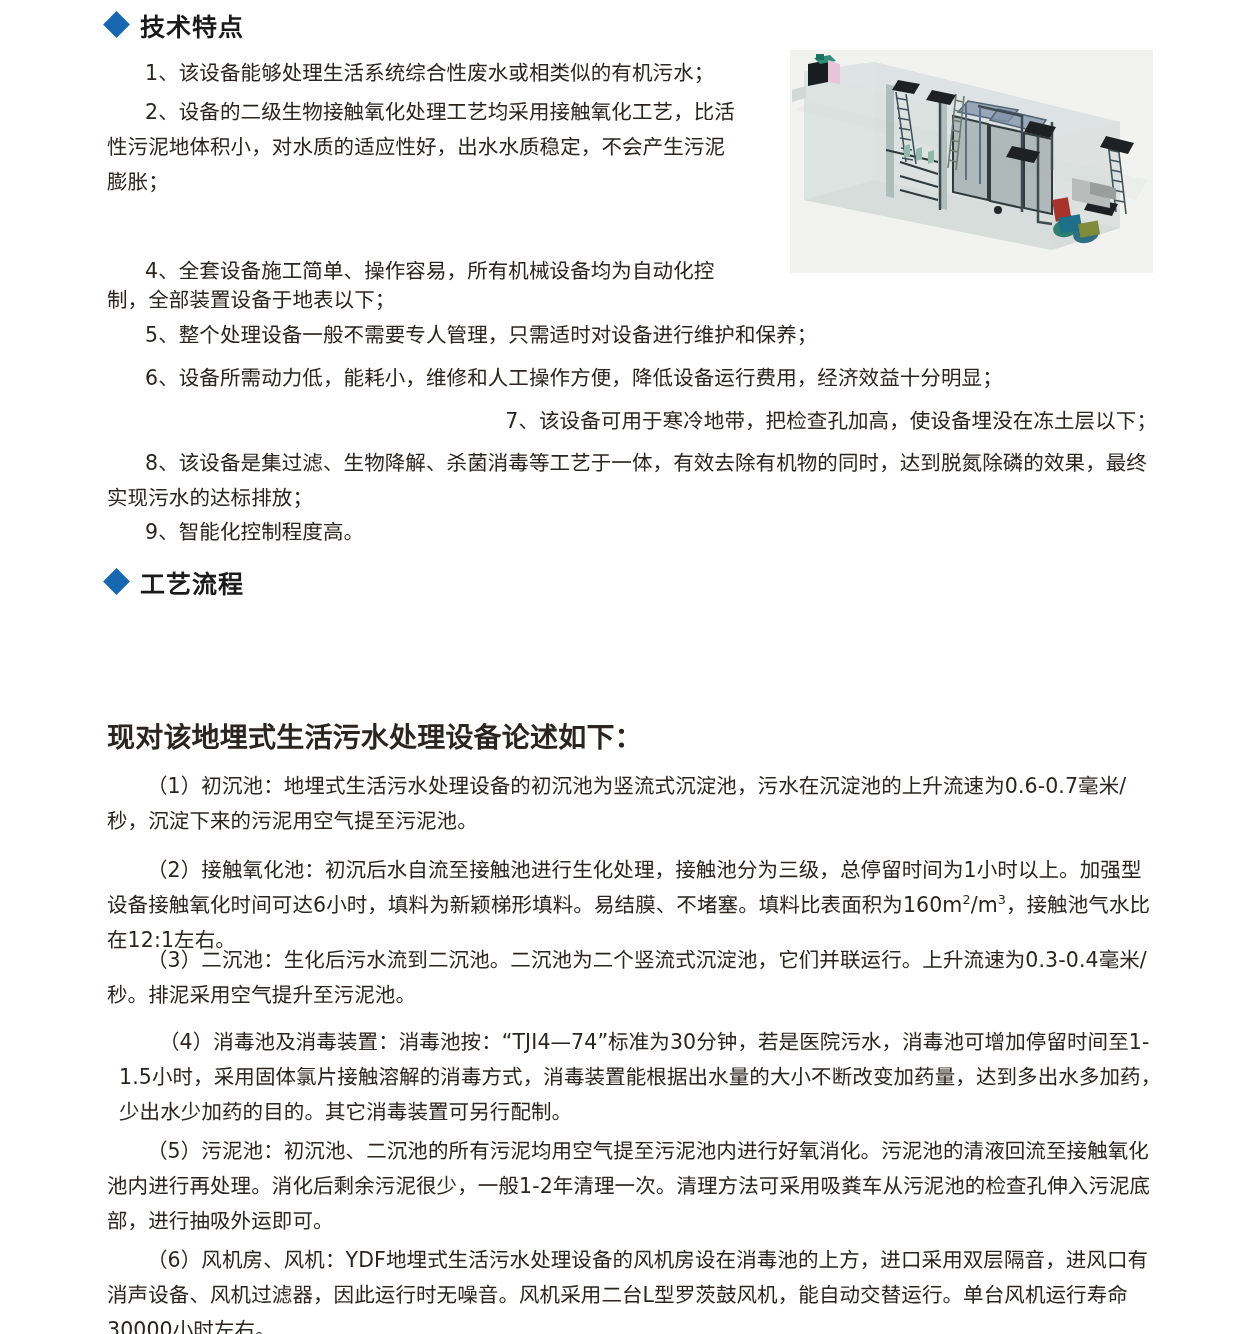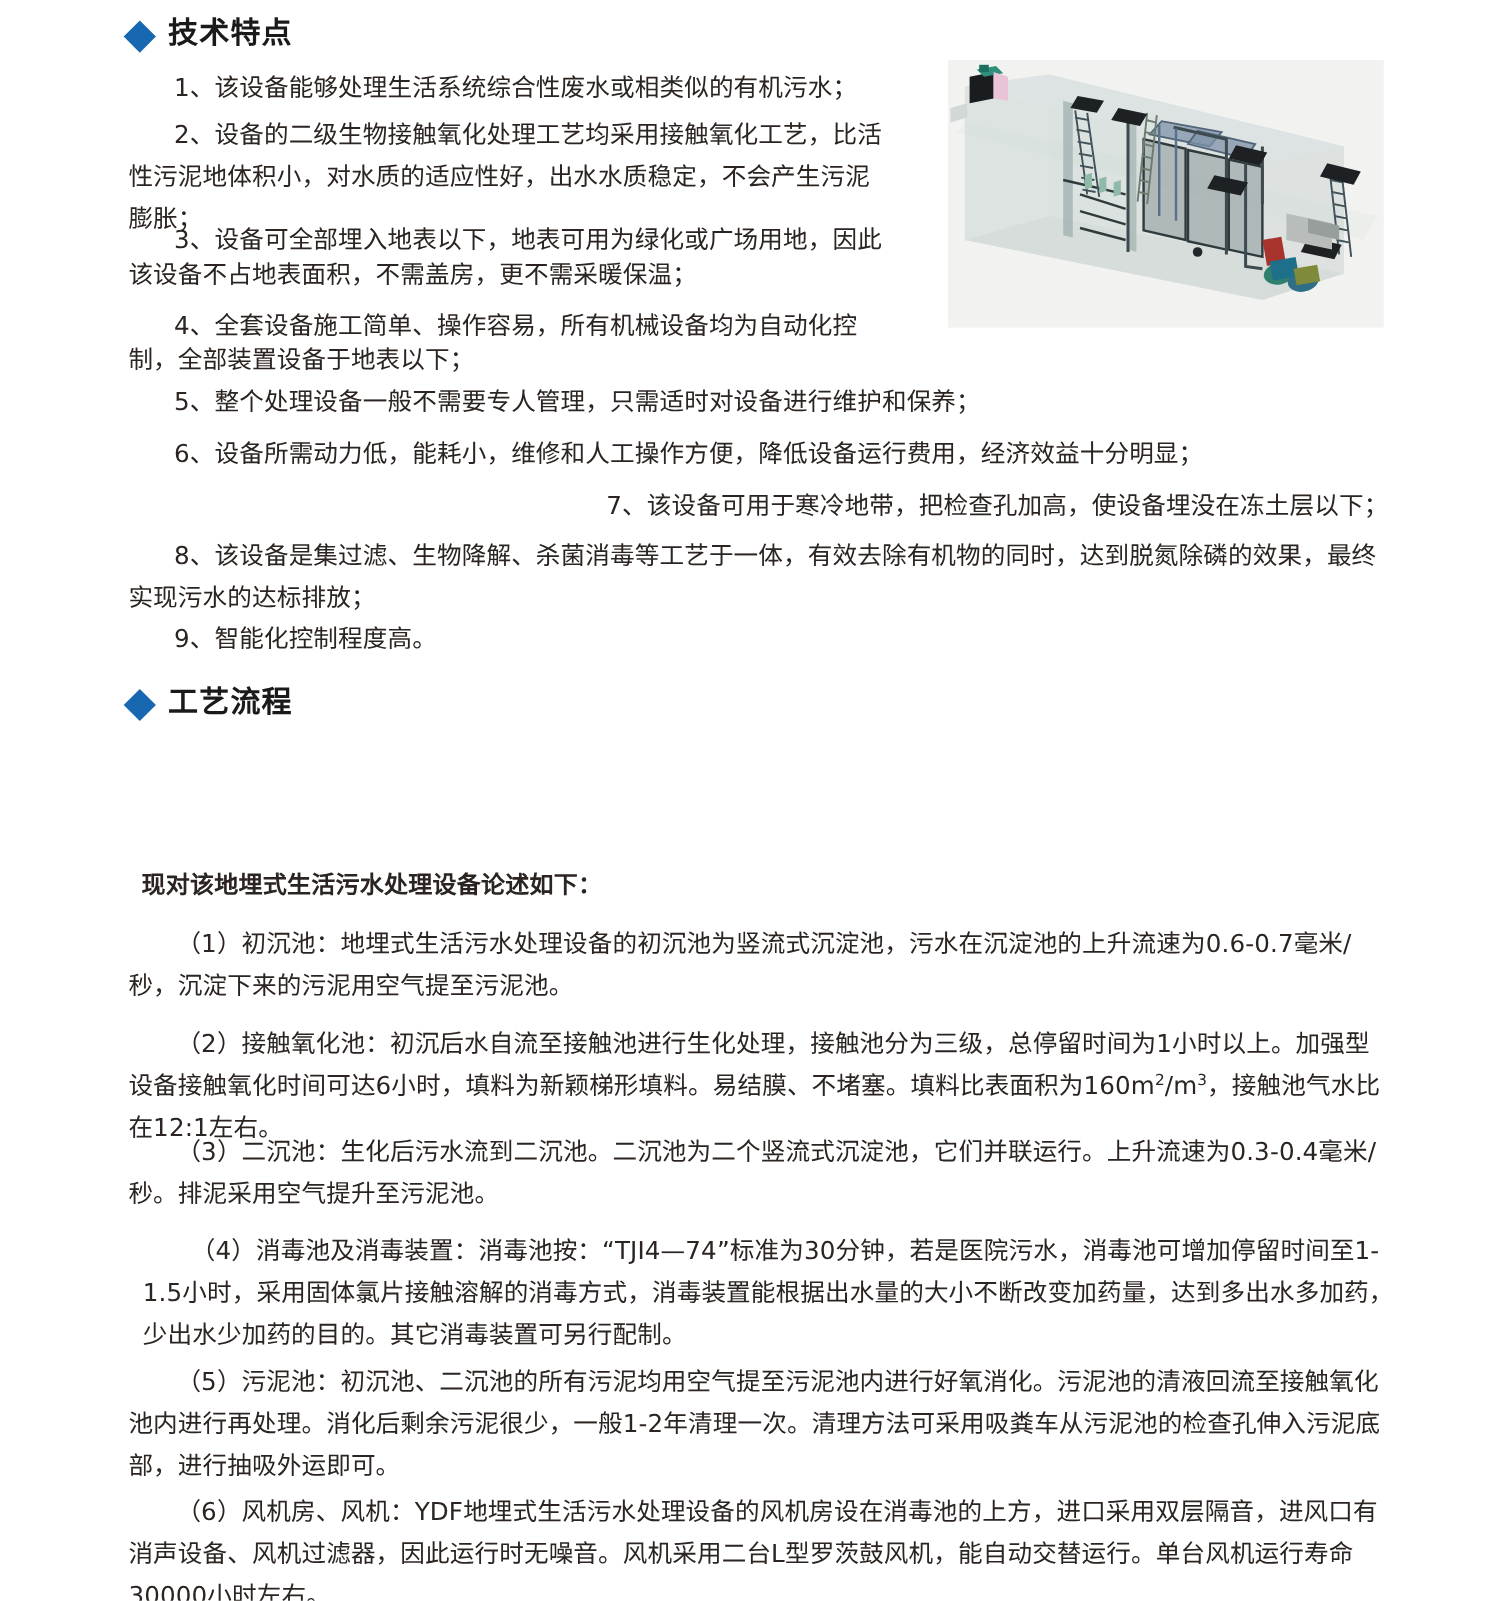--- a/index.html
+++ b/index.html
@@ -21,21 +21,21 @@
     position: relative;
     width: 1258px;
     height: 1334px;
     box-sizing: border-box;
     padding: 0;
   }
 
   
   .section-heading {
     display: flex;
-    align-items: flex-end;
+    align-items: flex-start;
     gap: 14px;
     margin: 0;
     padding: 0;
     position: absolute;
     left: 107px;
   }
   .diamond {
     width: 19px;
     height: 19px;
     background: #1768b0;
@@ -60,23 +60,22 @@
     color: #2b2421;
     text-align: left;
     letter-spacing: 0.1px;
   }
   .tight {
     line-height: 29px;
   }
 
   .bold-lead {
     font-weight: bold;
-    font-size: 20px;
+    font-size: 28px;
     letter-spacing: 0.2px;
-    margin-left: 11px;
   }
 
   sup {
     font-size: 0.62em;
     vertical-align: super;
     line-height: 0;
   }
 
   
   .render-wrap {
@@ -97,21 +96,20 @@
 
   <div class="section-heading" style="top:15px;">
     <span class="diamond"></span>
     <span class="heading-text">技术特点</span>
   </div>
 
   <div class="para" style="left:107px; top:56px; width:1050px; text-indent:38px;">1、该设备能够处理生活系统综合性废水或相类似的有机污水；</div>
 
   <div class="para" style="left:107px; top:95px; width:635px; text-indent:38px;">2、设备的二级生物接触氧化处理工艺均采用接触氧化工艺，比活性污泥地体积小，对水质的适应性好，出水水质稳定，不会产生污泥膨胀；</div>
 
-  <div class="para tight" style="left:107px; top:186px; width:637px; text-indent:38px;">3、设备可全部埋入地表以下，地表可用为绿化或广场用地，因此该设备不占地表面积，不需盖房，更不需采暖保温；</div>
 
   <div class="para tight" style="left:107px; top:257px; width:636px; text-indent:38px;">4、全套设备施工简单、操作容易，所有机械设备均为自动化控制，全部装置设备于地表以下；</div>
 
   <div class="para" style="left:107px; top:318px; width:1050px; text-indent:38px;">5、整个处理设备一般不需要专人管理，只需适时对设备进行维护和保养；</div>
 
   <div class="para" style="left:107px; top:361px; width:1050px; text-indent:38px;">6、设备所需动力低，能耗小，维修和人工操作方便，降低设备运行费用，经济效益十分明显；</div>
 
   <div class="para" style="left:107px; top:404px; width:1050px; text-indent:38px;text-align:right;">7、该设备可用于寒冷地带，把检查孔加高，使设备埋没在冻土层以下；</div>
 
   <div class="para" style="left:107px; top:446px; width:1052px; text-indent:38px;">8、该设备是集过滤、生物降解、杀菌消毒等工艺于一体，有效去除有机物的同时，达到脱氮除磷的效果，最终实现污水的达标排放；</div>

